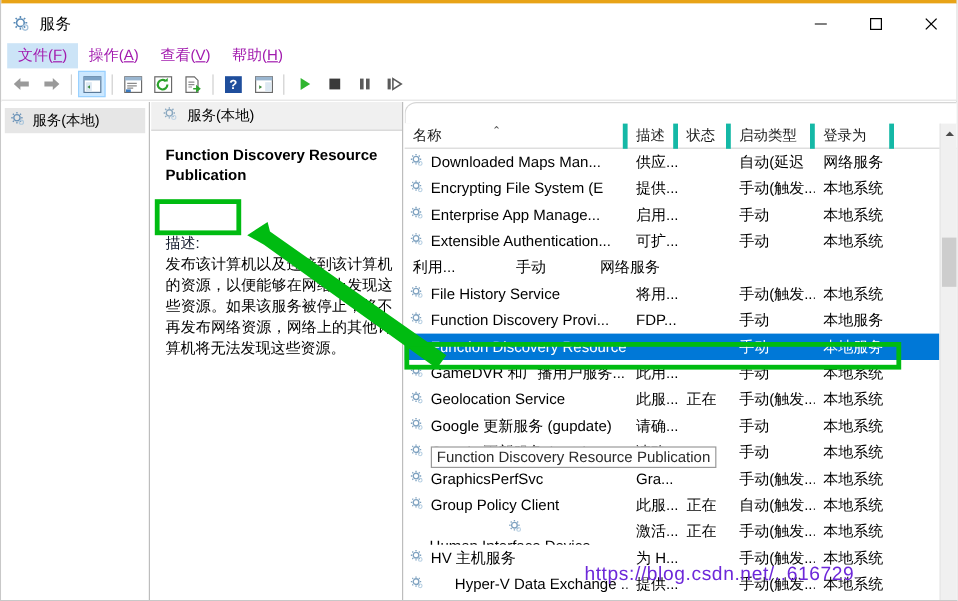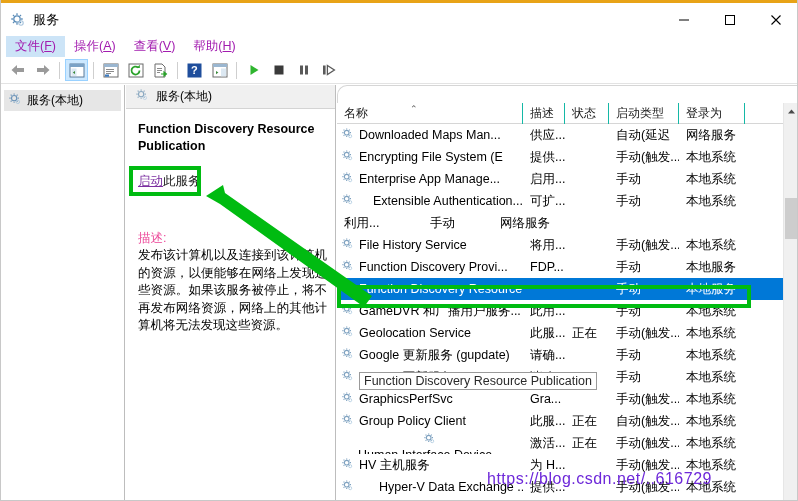--- a/index.html
+++ b/index.html
@@ -139,21 +139,21 @@
   }
   .svc-link {
     font-size: 12.5px; color: #1a1a1a;
     cursor: pointer;
   }
   .svc-link .hot {
     color: #7b2fa0; text-decoration: underline;
   }
   .svc-desc-label {
     margin: 40px 12px 0 12px;
-    font-size: 12.5px; color: #ec4899;
+    font-size: 12.5px; color: #0f172a;
   }
   .svc-desc-body {
     margin: 0 8px 0 12px;
     font-size: 12.5px; color: #000;
     line-height: 17.5px;
     text-align: justify;
   }
 
   
   .list-pane {
@@ -175,21 +175,21 @@
     width: 462px; height: 21px;
     background: #ffffff;
     border-bottom: 1px solid #d6d6d6;
     display: flex;
   }
   .hcell {
     position: relative;
     font-size: 12px; color: #1a1a1a;
     padding-left: 7px;
     display: flex; align-items: center;
-    border-right: 1px solid #14b8a6;
+    border-right: 4px solid #14b8a6;
     height: 21px;
     overflow: hidden;
     white-space: nowrap;
   }
   .sort-caret {
     position: absolute; left: 73px; top: 1px;
     font-size: 9px; color: #5a5a5a;
   }
 
   .rows {
@@ -426,23 +426,20 @@
             <path d="M7 1.6v1.4M7 11v1.4M1.6 7H3M11 7h1.4M3.1 3.1l1 1M9.9 9.9l1 1M10.9 3.1l-1 1M4.1 9.9l-1 1"></path>
               </g>
             <circle cx="11.2" cy="11.2" r="2" fill="none" stroke="#c2d4e4" stroke-width="1.1"></circle>
           </svg>
         </span>
         <span>服务(本地)</span>
       </div>
 
       <div class="svc-title">Function Discovery Resource Publication</div>
 
-      <div class="svc-link-wrap">
-        <span class="svc-link"><span class="hot">启动</span><span>此服务</span></span>
-      </div>
 
       <div class="svc-desc-label">描述:</div>
       <div class="svc-desc-body">发布该计算机以及连接到该计算机的资源，以便能够在网络上发现这些资源。如果该服务被停止，将不再发布网络资源，网络上的其他计算机将无法发现这些资源。</div>
     </div>
 
     <div class="list-pane">
       <div class="list-tabcurve"></div>
 
       <div class="list-head" id="list-head">
           <div class="hcell" style="width: 186px;">
@@ -530,21 +527,21 @@
               <span></span>
             </div>
             <div class="cell pad" style="width: 70px;">
               <span>手动</span>
             </div>
             <div class="cell pad" style="width: 66px;">
               <span>本地系统</span>
             </div>
           </div>
           <div class="row">
-            <div class="cell name" style="width: 186px; justify-content: space-between;">
+            <div class="cell name" style="width: 186px;">
               <span class="gear"><svg width="13" height="13" viewBox="0 0 16 16">
                   <g fill="none" stroke="#7fa2c0" stroke-width="1.4">
                     <circle cx="7" cy="7" r="2.9"></circle>
                     <path d="M7 1.7v1.3M7 11v1.3M1.7 7H3M11 7h1.3M3.2 3.2l.9.9M9.9 9.9l.9.9M10.8 3.2l-.9.9M4.1 9.9l-.9.9"></path>
                   </g>
                   <circle cx="11.3" cy="11.3" r="1.9" fill="none" stroke="#b6cfe2" stroke-width="1.1"></circle>
                 </svg></span>
               <span>Extensible Authentication...</span>
             </div>
             <div class="cell pad" style="width: 42px;">

